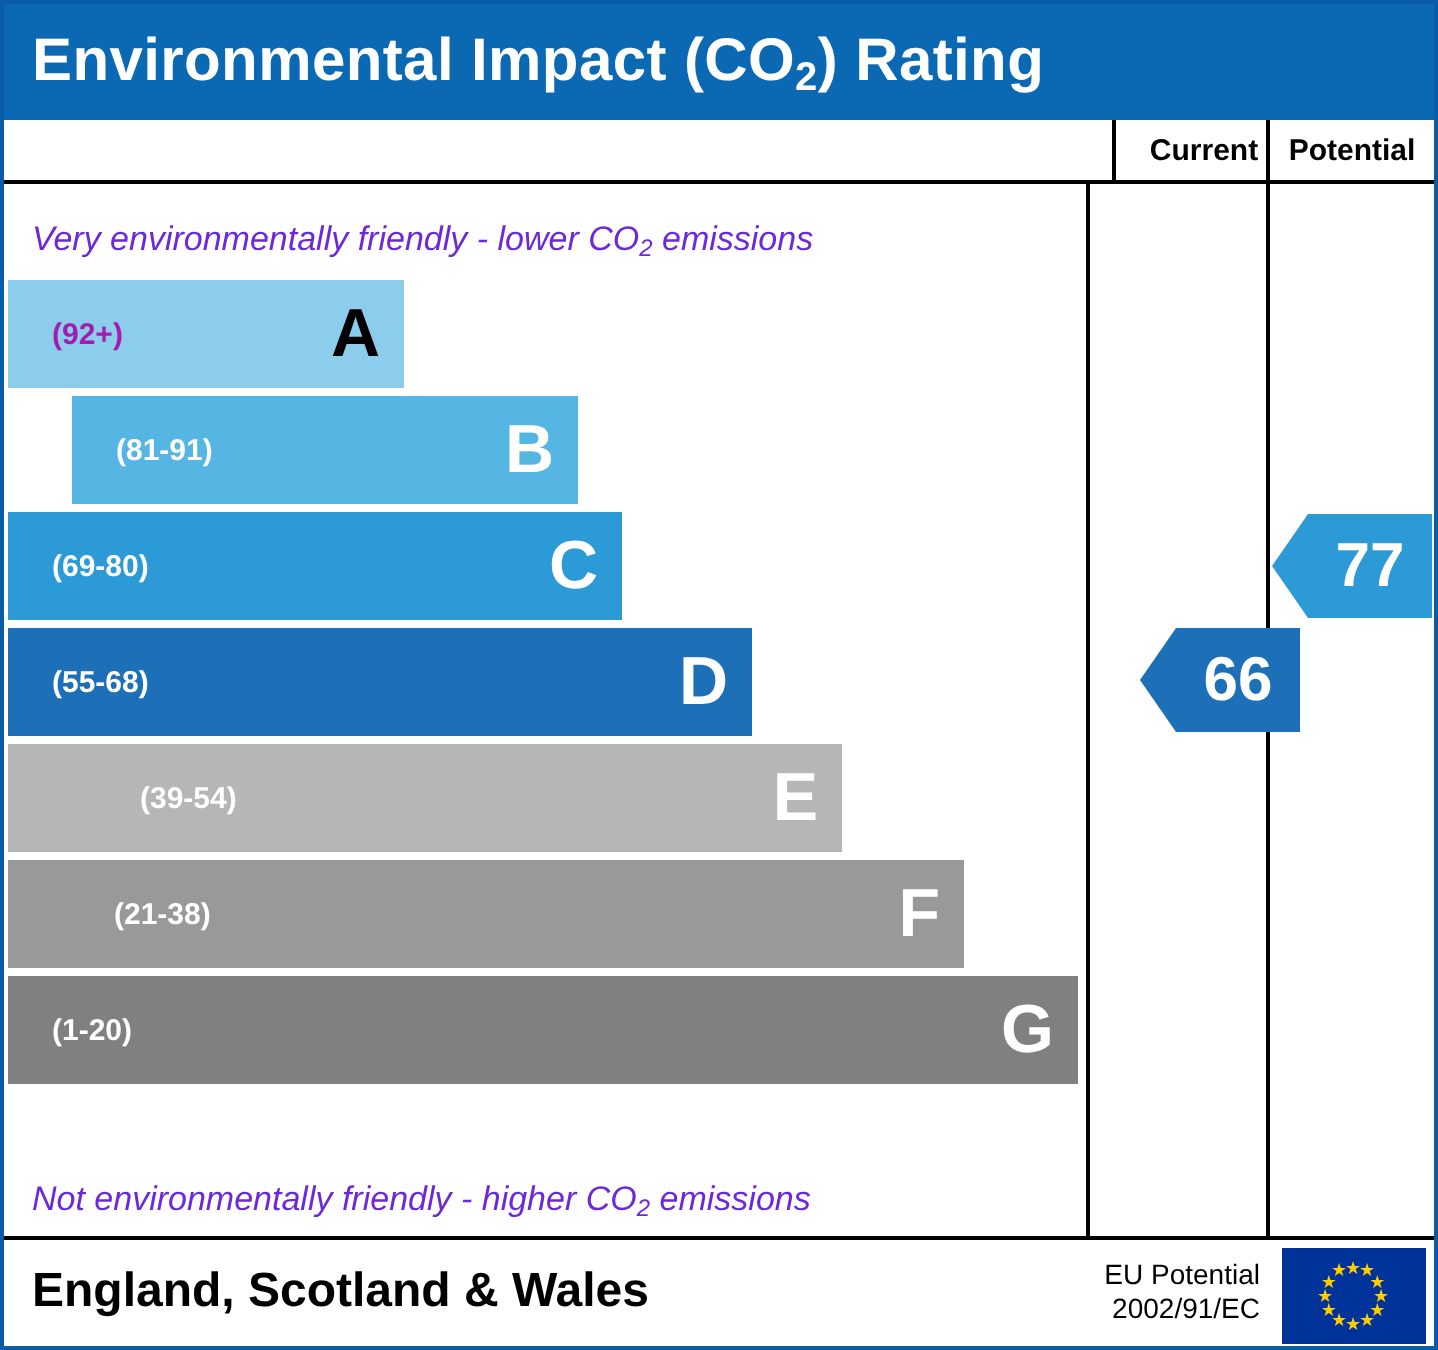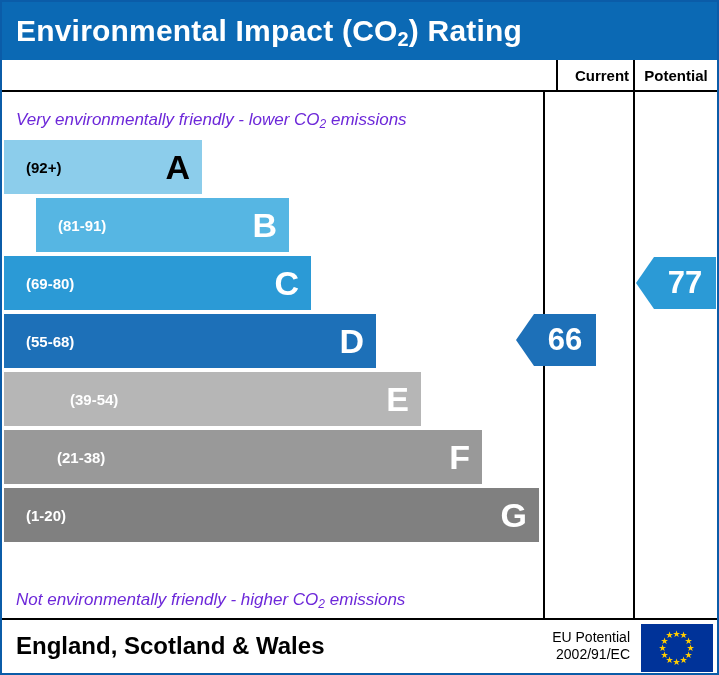--- a/index.html
+++ b/index.html
@@ -142,21 +142,21 @@
   }
   .bar .letter {
     position: absolute;
     right: 12px;
     top: 50%;
     transform: translateY(-50%);
     font-size: 34px;
     font-weight: bold;
     line-height: 1;
   }
-  .bar.dark-text .range { color: #000000; }
+  .bar.dark-text .range { color: #a21caf; }
 
   
   .badge {
     position: absolute;
     height: 52px;
     display: flex;
     align-items: center;
     justify-content: center;
     color: #ffffff;
     font-size: 31px;
@@ -166,21 +166,21 @@
     position: absolute;
     left: -18px;
     top: 0;
     width: 0;
     height: 0;
     border-top: 26px solid transparent;
     border-bottom: 26px solid transparent;
     border-right: 18px solid currentColor;
   }
   .badge-current {
-    left: 532px;
+    left: 586px;
     top: 312px;
     width: 62px;
     background: #1d70b8;
     color: #1d70b8;
   }
   .badge-potential {
     left: 652px;
     top: 255px;
     width: 62px;
     background: #2b9ad6;

